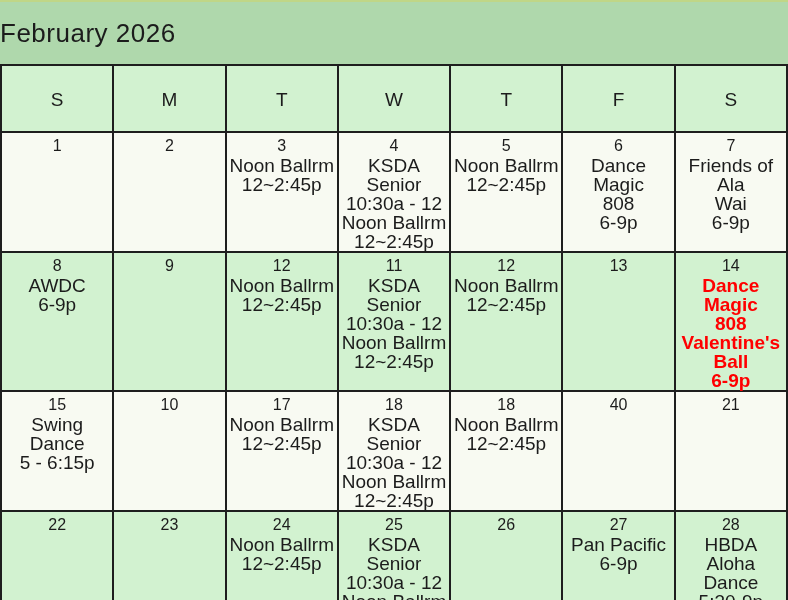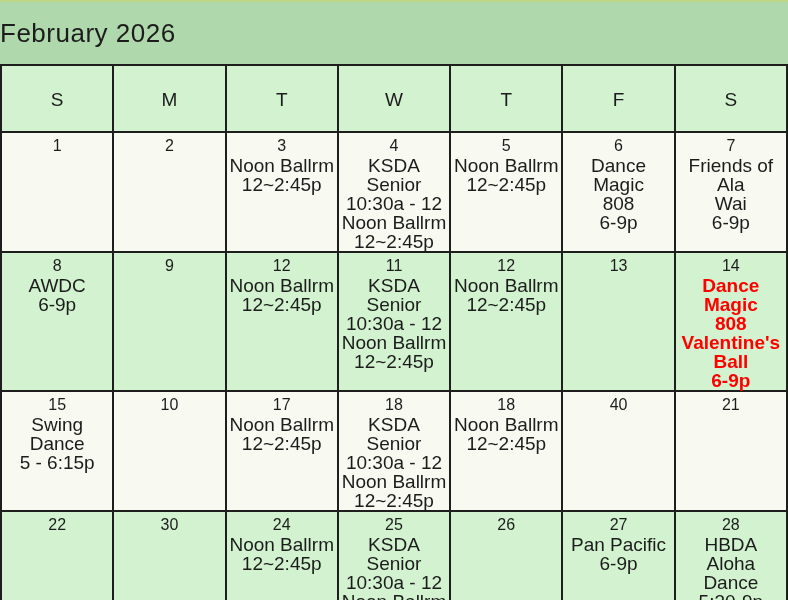--- a/index.html
+++ b/index.html
@@ -170,21 +170,21 @@
             <div class="num">21</div>
             <div class="ev"></div>
           </td>
       </tr>
       <tr class="green r4">
         <td>
             <div class="num">22</div>
             <div class="ev"></div>
           </td>
         <td>
-            <div class="num">30</div>
+            <div class="num">23</div>
             <div class="ev"></div>
           </td>
         <td>
             <div class="num">24</div>
             <div class="ev">Noon Ballrm
 12~2:45p</div>
           </td>
         <td>
             <div class="num">25</div>
             <div class="ev">KSDA Senior

